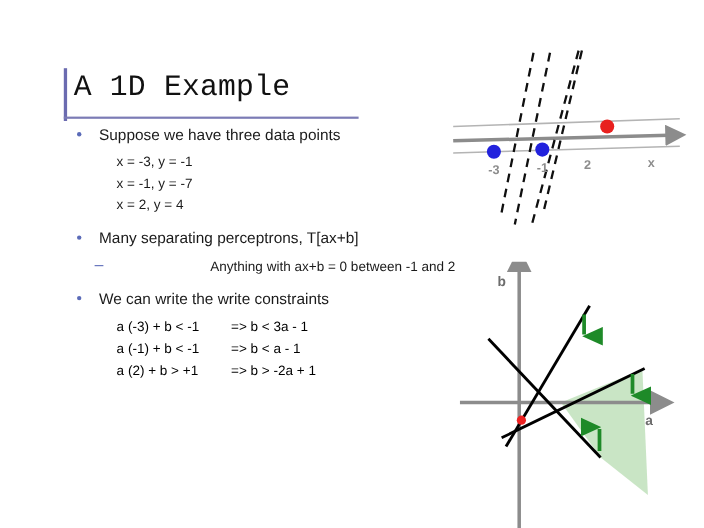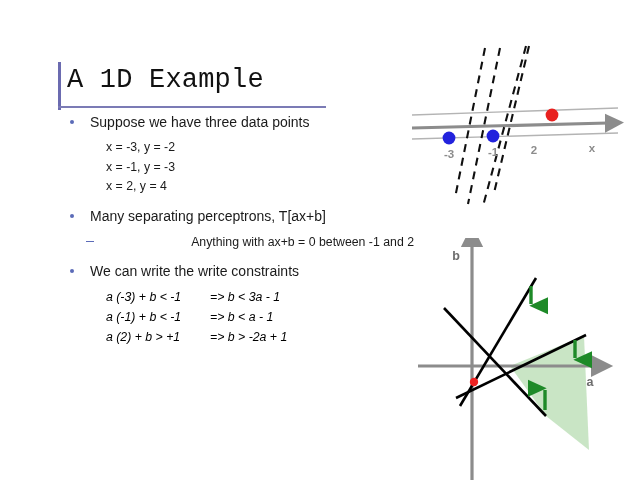--- a/index.html
+++ b/index.html
@@ -104,21 +104,20 @@
   }
   .spacer-sm { height: 5px; }
   .spacer-md { height: 9px; }
 
   .eqline {
     position: relative;
     padding-left: 42px;
     font-size: 12.3px;
     line-height: 20px;
     white-space: nowrap;
-    font-style: italic;
   }
   .eqline .lhs {
     display: inline-block;
     width: 104px;
   }
   .eqline .rhs {
     display: inline-block;
   }
 
   
@@ -136,22 +135,22 @@
 </div>
 <div id="title-rule"></div>
 
 <div id="body">
 
   <div class="lvl1">
     <span class="bullet-dot"></span>
     <span>Suppose we have three data points</span>
   </div>
   <div class="spacer-sm"></div>
-  <div class="lvl2">x = -3, y = -2</div>
-  <div class="lvl2">x = -1, y = -3</div>
+  <div class="lvl2">x = -3, y = -1</div>
+  <div class="lvl2">x = -1, y = -7</div>
   <div class="lvl2">x =  2, y =  4</div>
 
   <div class="spacer-md"></div>
 
   <div class="lvl1">
     <span class="bullet-dot"></span>
     <span>Many separating perceptrons, T[ax+b]</span>
   </div>
   <div class="spacer-sm"></div>
   <div class="lvl3">

